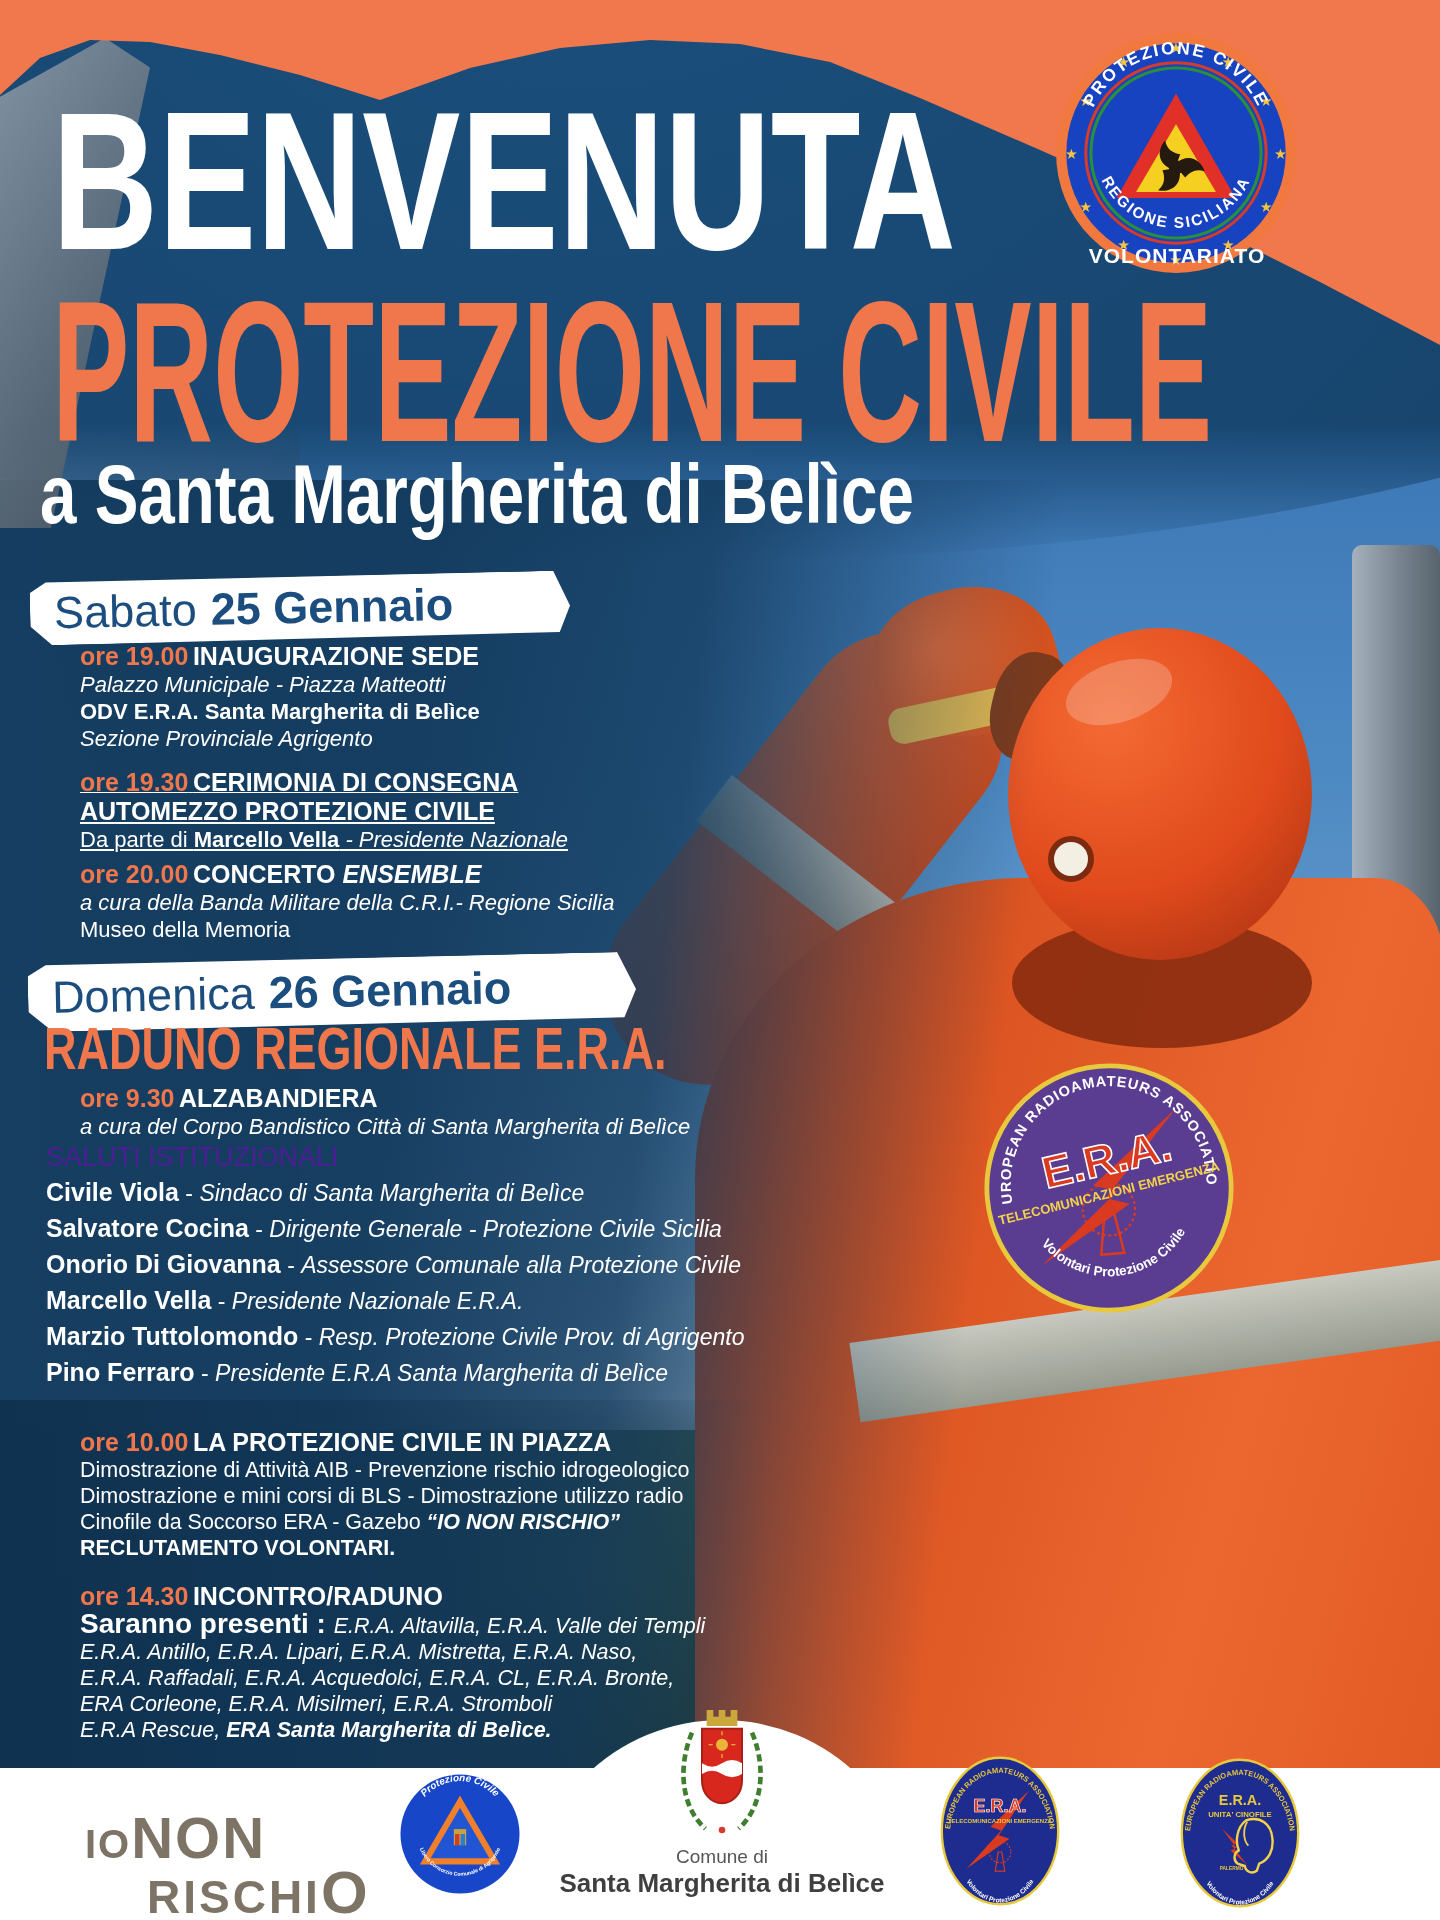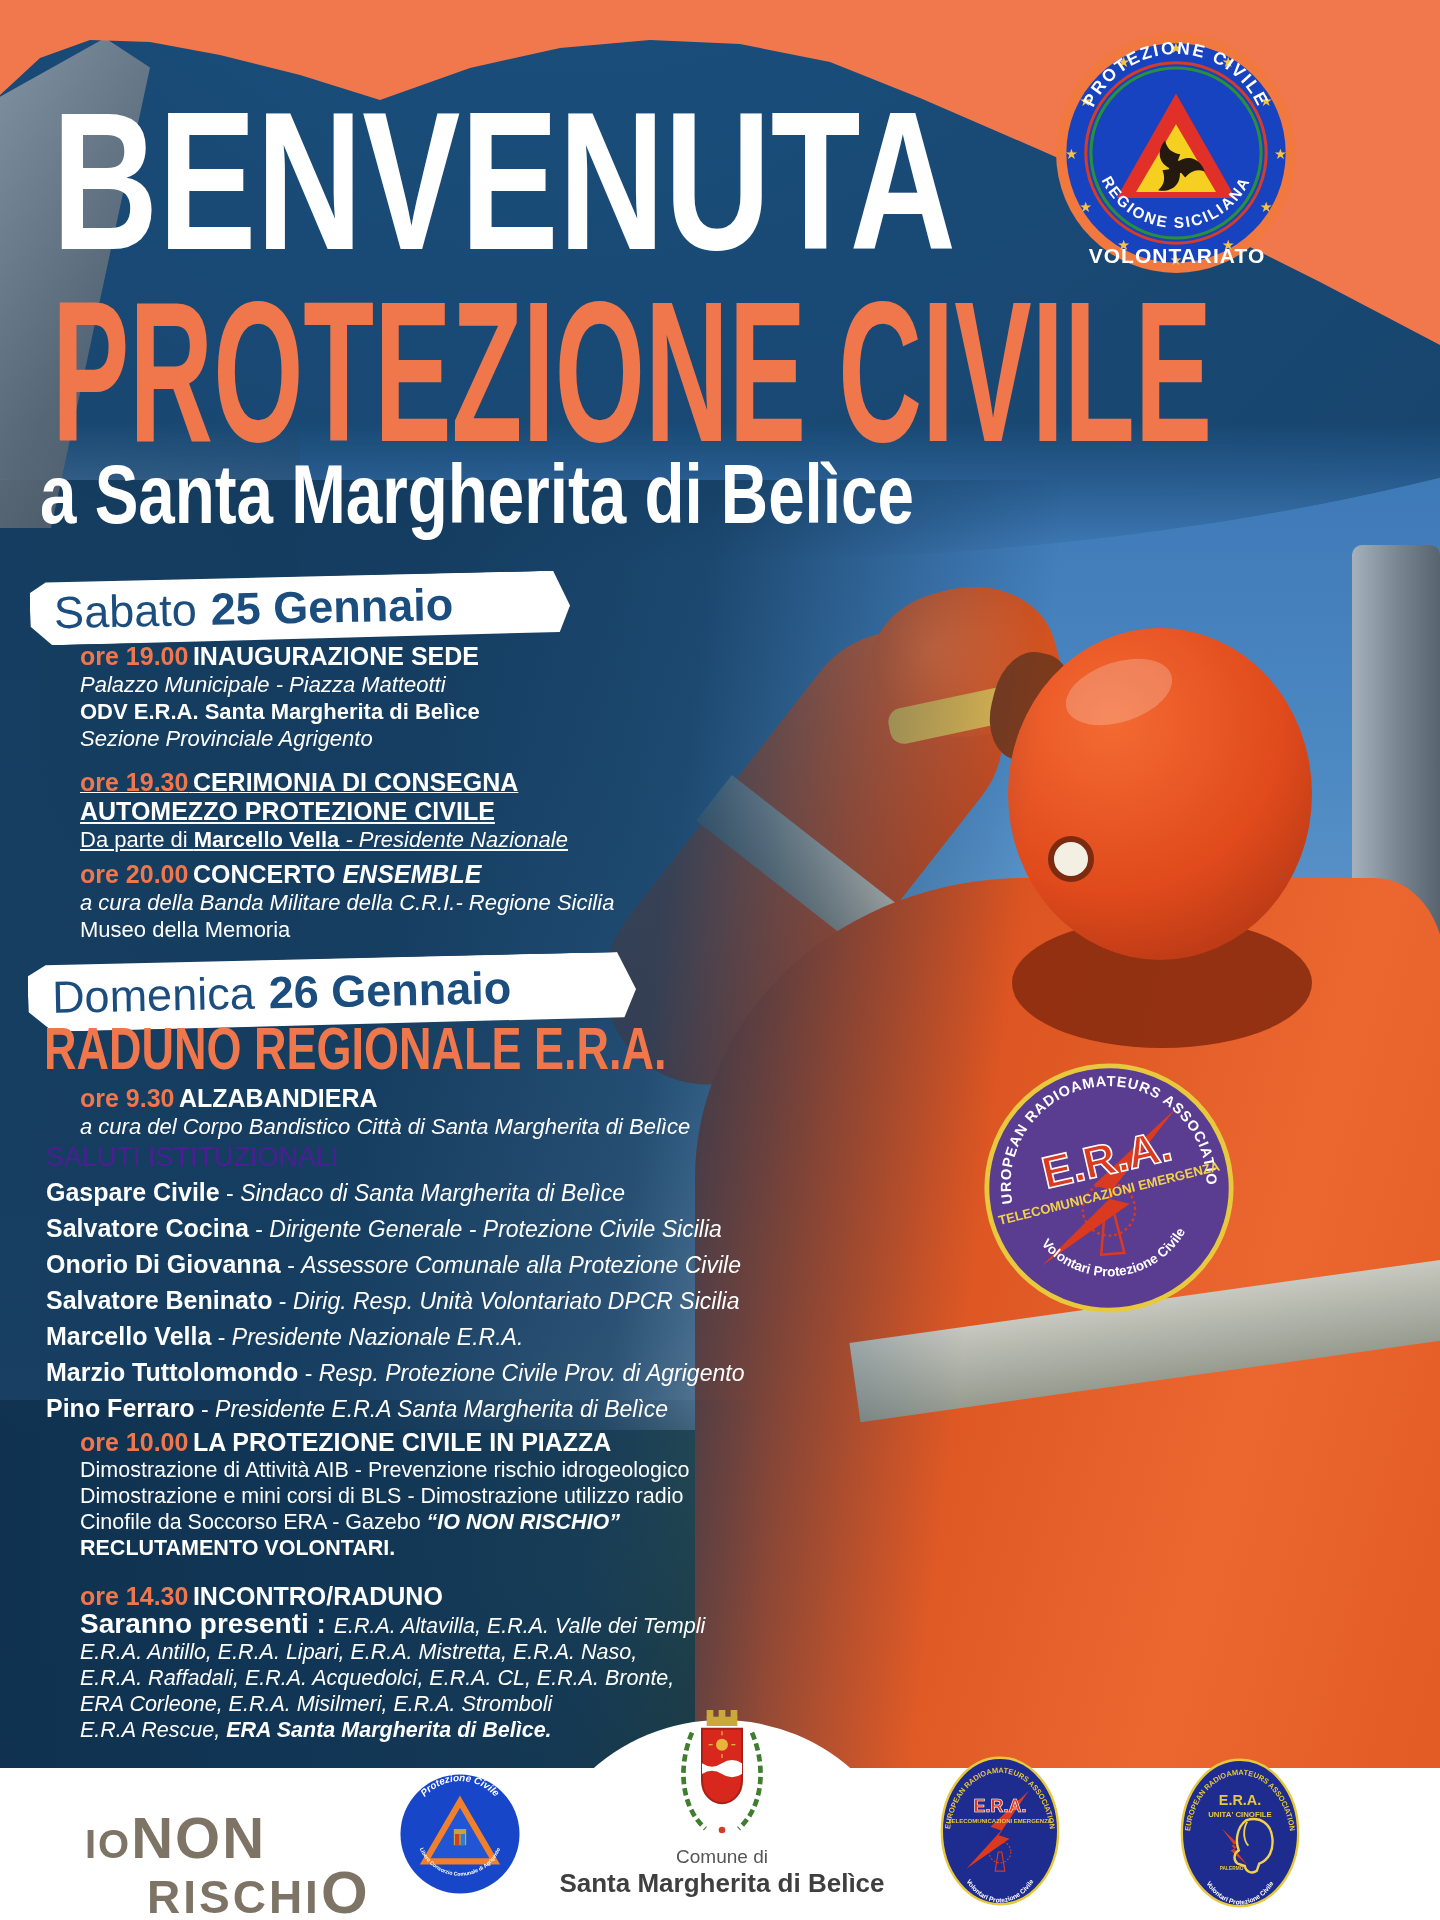--- a/index.html
+++ b/index.html
@@ -259,24 +259,23 @@
 
   <div class="abs copy blk-d1">
     <div><span class="time">ore 9.30</span>
       <span class="evt">ALZABANDIERA</span></div>
     <div class="ln it">a cura del Corpo Bandistico Città di Santa Margherita di Belìce</div>
   </div>
 
   <div class="abs saluti">SALUTI ISTITUZIONALI</div>
 
   <div class="abs speakers">
-    <div class="speaker"><span class="sp-name">Gaspare Civile</span><span> - </span><span class="sp-role">Sindaco di Santa Margherita di Belìce</span></div>
+    <div class="speaker"><span class="sp-name">Civile Viola</span><span> - </span><span class="sp-role">Sindaco di Santa Margherita di Belìce</span></div>
     <div class="speaker"><span class="sp-name">Salvatore Cocina</span><span> - </span><span class="sp-role">Dirigente Generale - Protezione Civile Sicilia</span></div>
     <div class="speaker"><span class="sp-name">Onorio Di Giovanna</span><span> - </span><span class="sp-role">Assessore Comunale alla Protezione Civile</span></div>
-    <div class="speaker"><span class="sp-name">Salvatore Beninato</span><span> - </span><span class="sp-role">Dirig. Resp. Unità Volontariato DPCR Sicilia</span></div>
     <div class="speaker"><span class="sp-name">Marcello Vella</span><span> - </span><span class="sp-role">Presidente Nazionale E.R.A.</span></div>
     <div class="speaker"><span class="sp-name">Marzio Tuttolomondo</span><span> - </span><span class="sp-role">Resp. Protezione Civile Prov. di Agrigento</span></div>
     <div class="speaker"><span class="sp-name">Pino Ferraro</span><span> - </span><span class="sp-role">Presidente E.R.A Santa Margherita di Belìce</span></div>
   </div>
 
   <div class="abs copy blk-d2">
     <div><span class="time">ore 10.00</span>
       <span class="evt">LA PROTEZIONE CIVILE IN PIAZZA</span></div>
     <div class="ln">Dimostrazione di Attività AIB - Prevenzione rischio idrogeologico</div>
     <div class="ln">Dimostrazione e mini corsi di BLS - Dimostrazione utilizzo radio</div>

